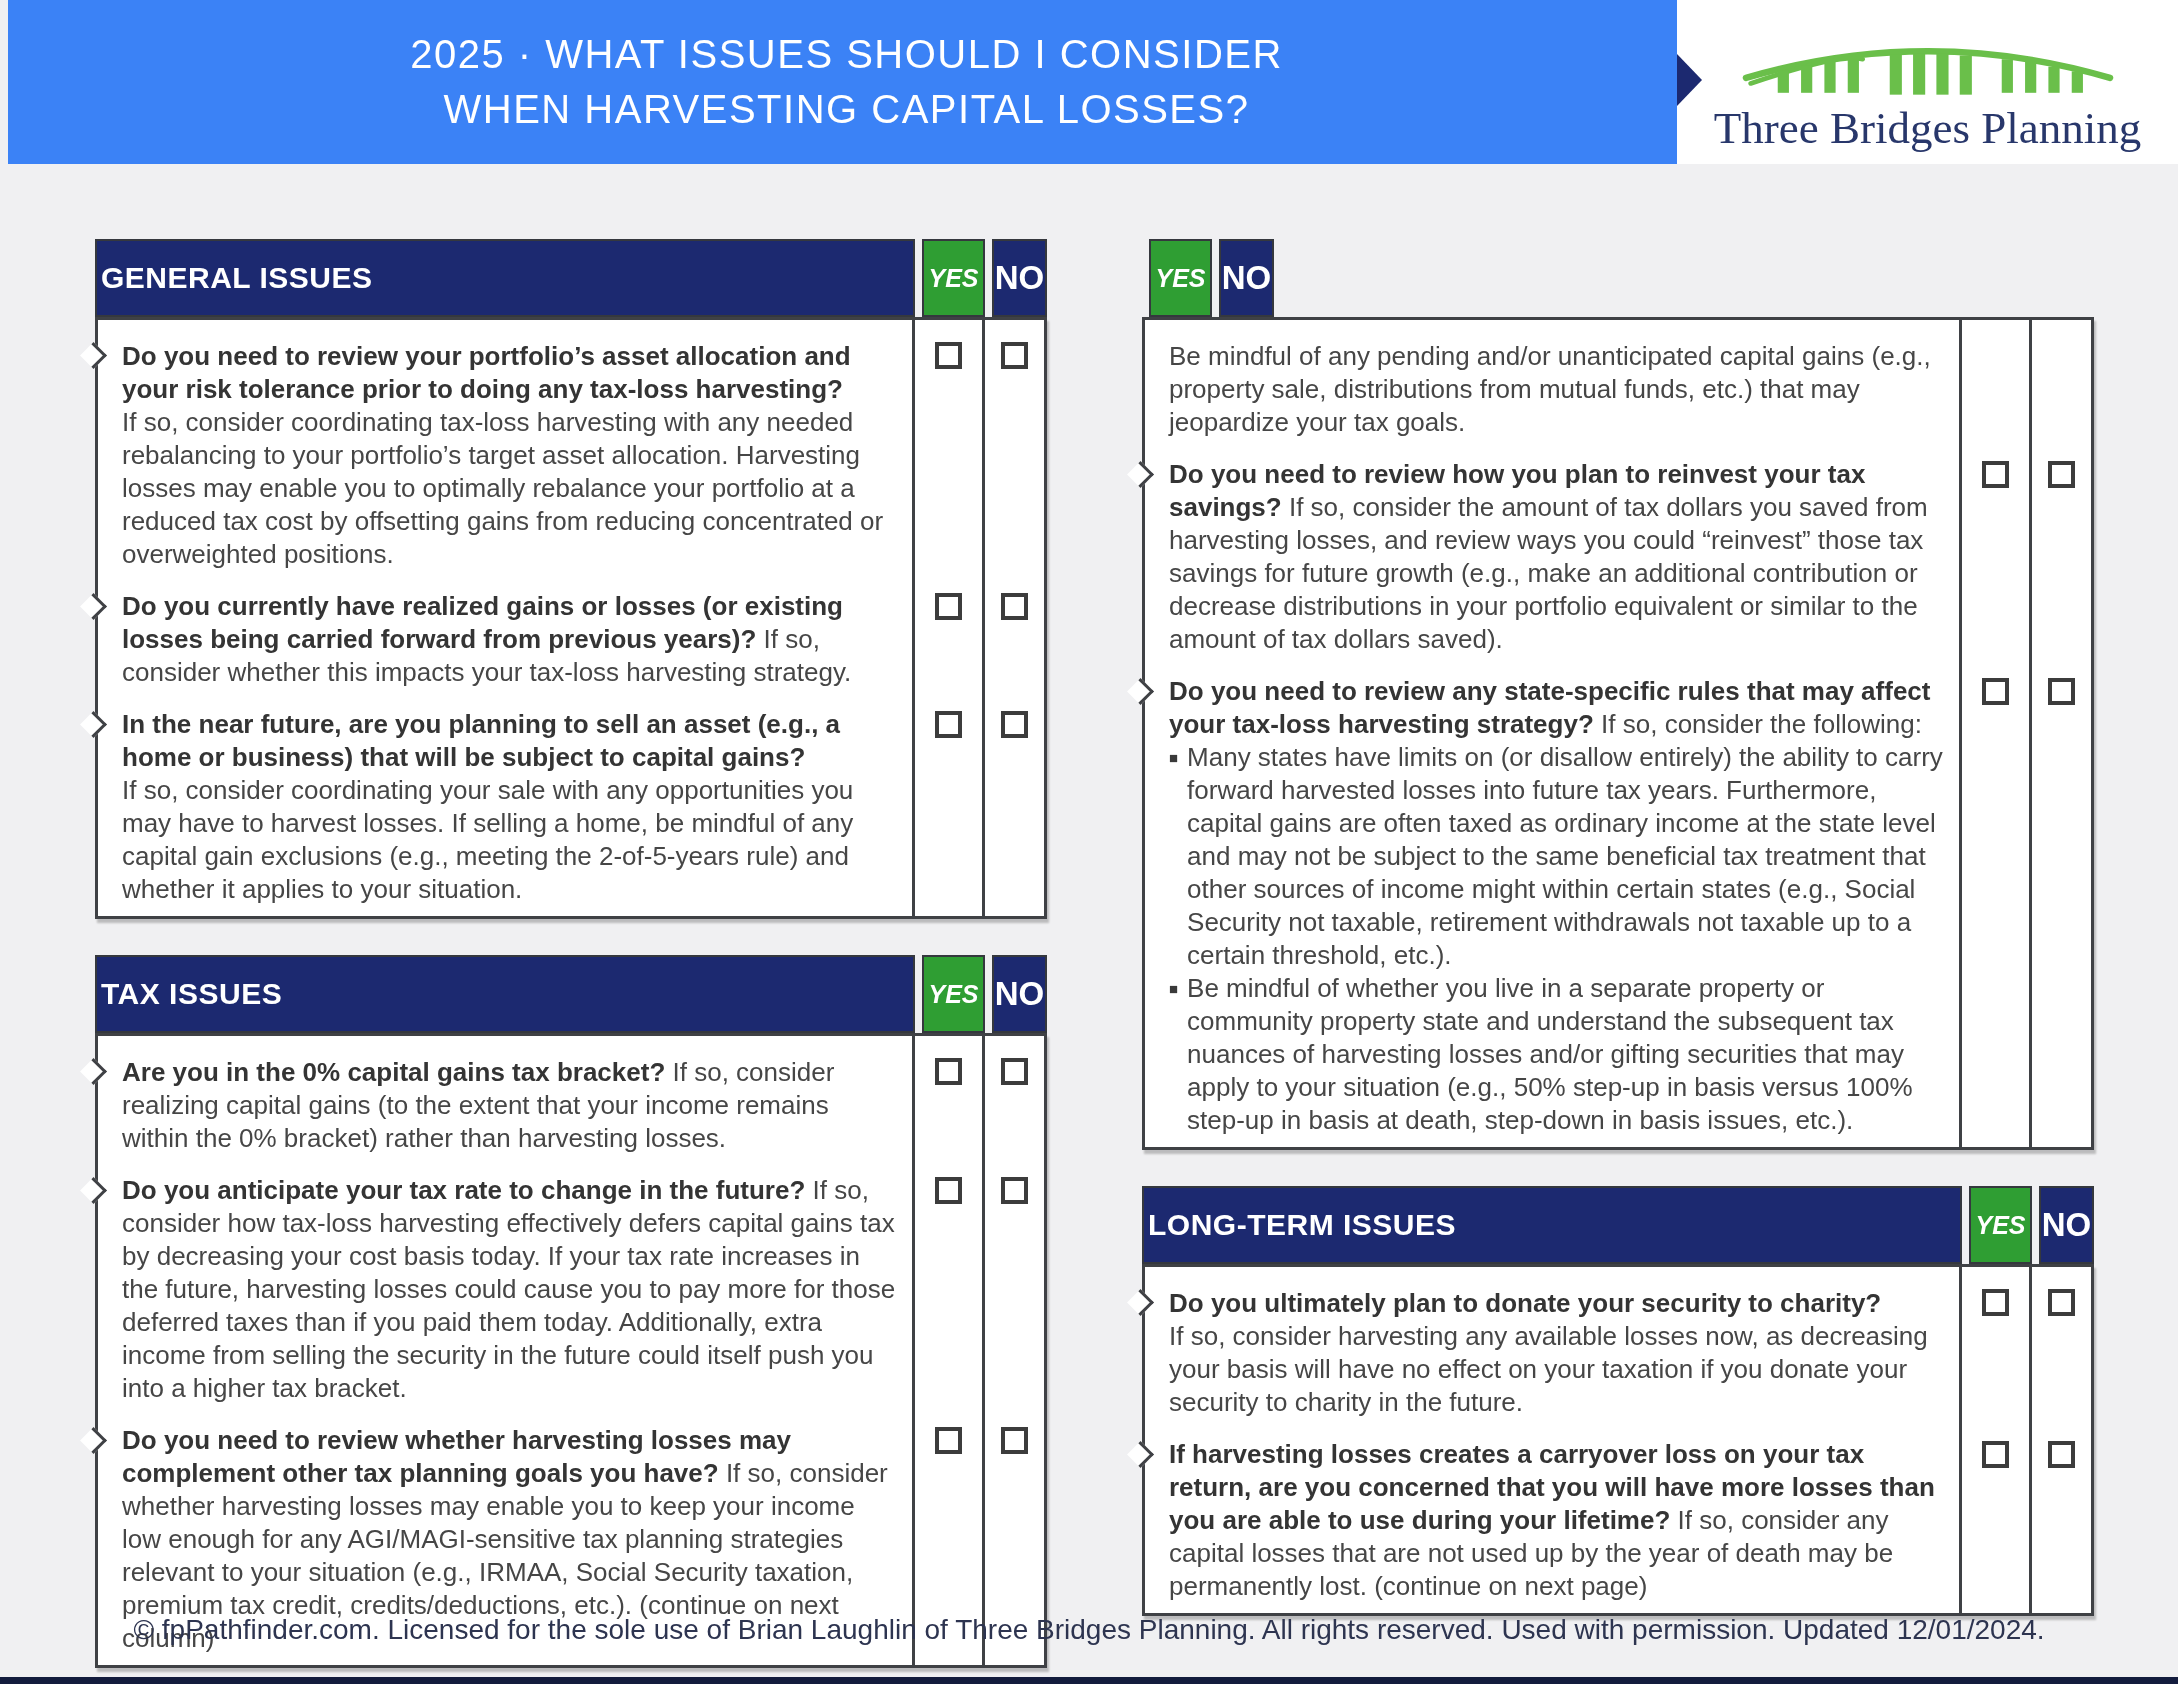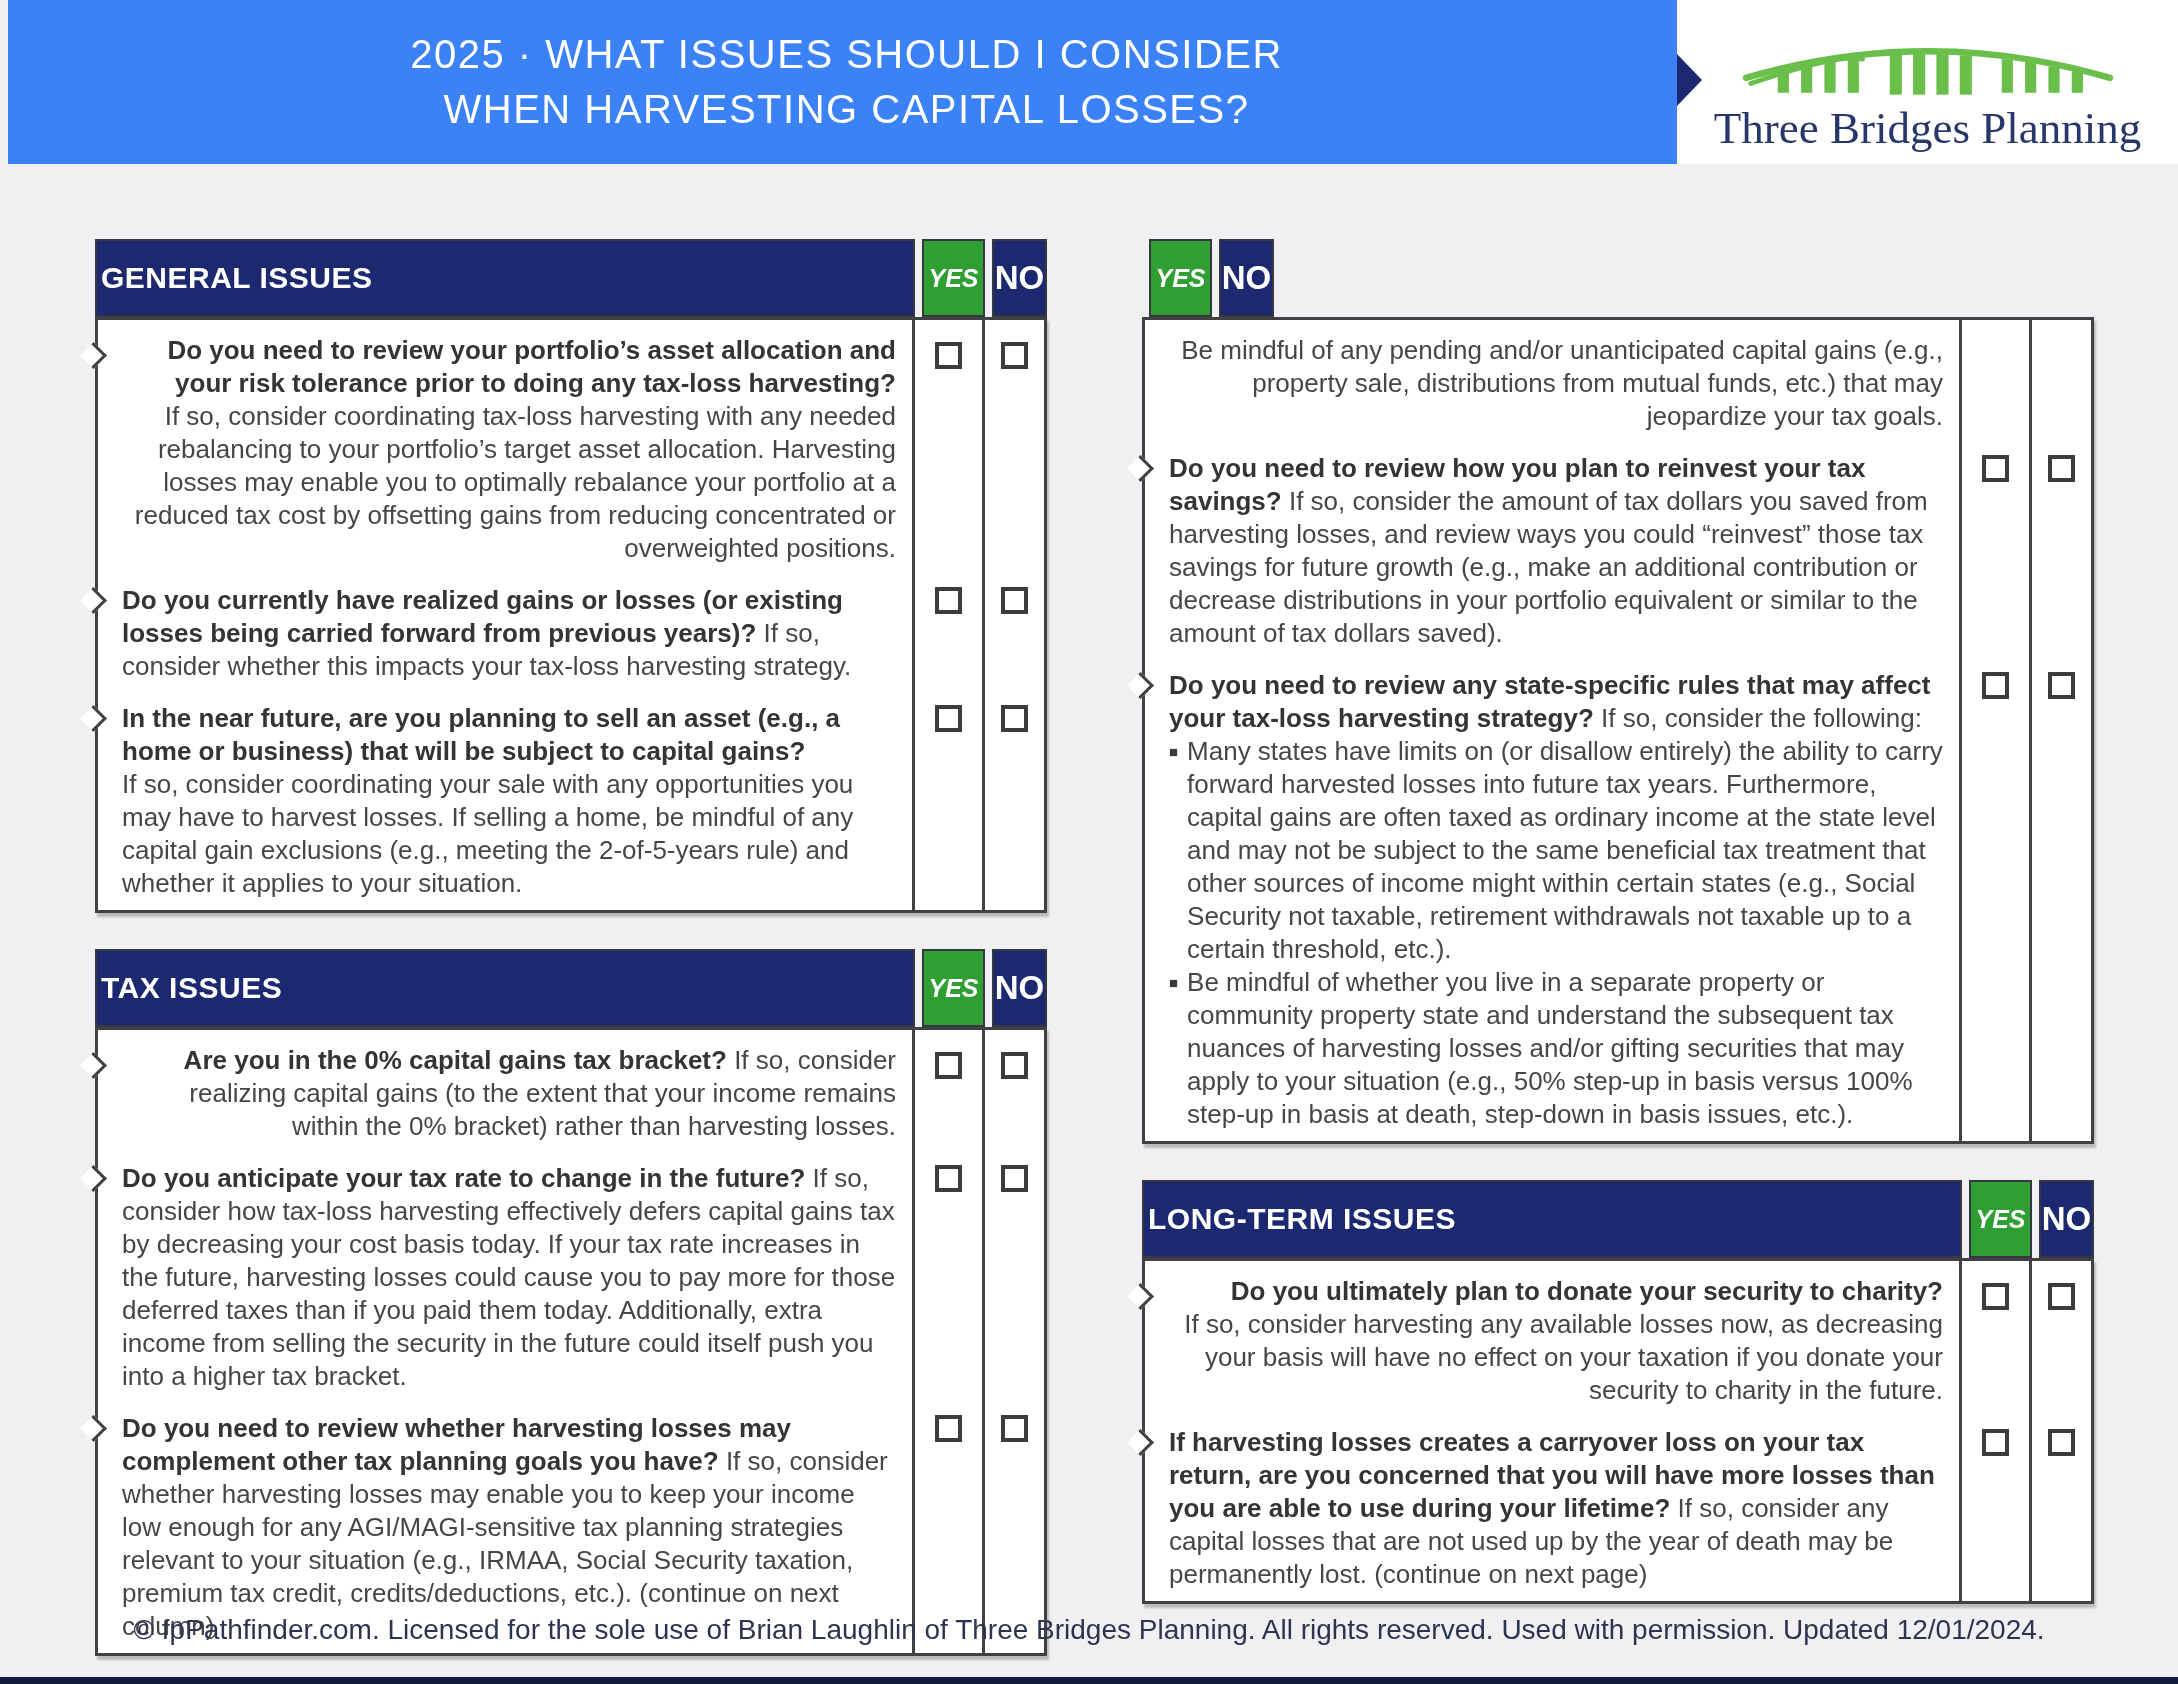--- a/index.html
+++ b/index.html
@@ -37,21 +37,21 @@
   .hdr-yes { width:63px; background:#2f9e33; border:2px solid #35383e; color:#fff;
     display:flex; align-items:center; justify-content:center; font-size:25px; font-weight:bold;font-style:italic; }
   .hdr-no { width:55px; background:#1c2970; border:2px solid #35383e; color:#fff;
     display:flex; align-items:center; justify-content:center; font-size:33px; font-weight:bold; }
   
   .sec-body { background:#ffffff; border:3px solid #3f4145;
     box-shadow:2px 4px 2px rgba(0,0,0,0.22); }
   .q-row { display:grid; grid-template-columns:1fr 70px 62px; }
   .cell-text { position:relative; padding:9px 16px 10px 24px; font-size:26px;
     line-height:33px; color:#464646; }
-  .q-row:first-child .cell-text { padding-top:14px;text-align:right; }
+  .q-row:first-child .cell-text { padding-top:20px; }
   .cell-box { border-left:3px solid #3f4145; display:flex; justify-content:center;
     align-items:flex-start; padding-top:12px; }
   .q-row:first-child .cell-box { padding-top:22px; }
   .checkbox { width:27px; height:27px; border:4px solid #3c3c3c; background:#fff; }
   .q-bold { font-weight:bold; color:#343434; }
   .q-bold.block { display:block; }
   .chev { position:absolute; left:-14px; top:16px; width:19px; height:19px; background:#ffffff;
     border-top:3px solid #3f4145; border-right:3px solid #3f4145; transform:rotate(45deg); }
   .q-row:first-child .chev { top:26px; }
   .bullets { margin-top:0; }

